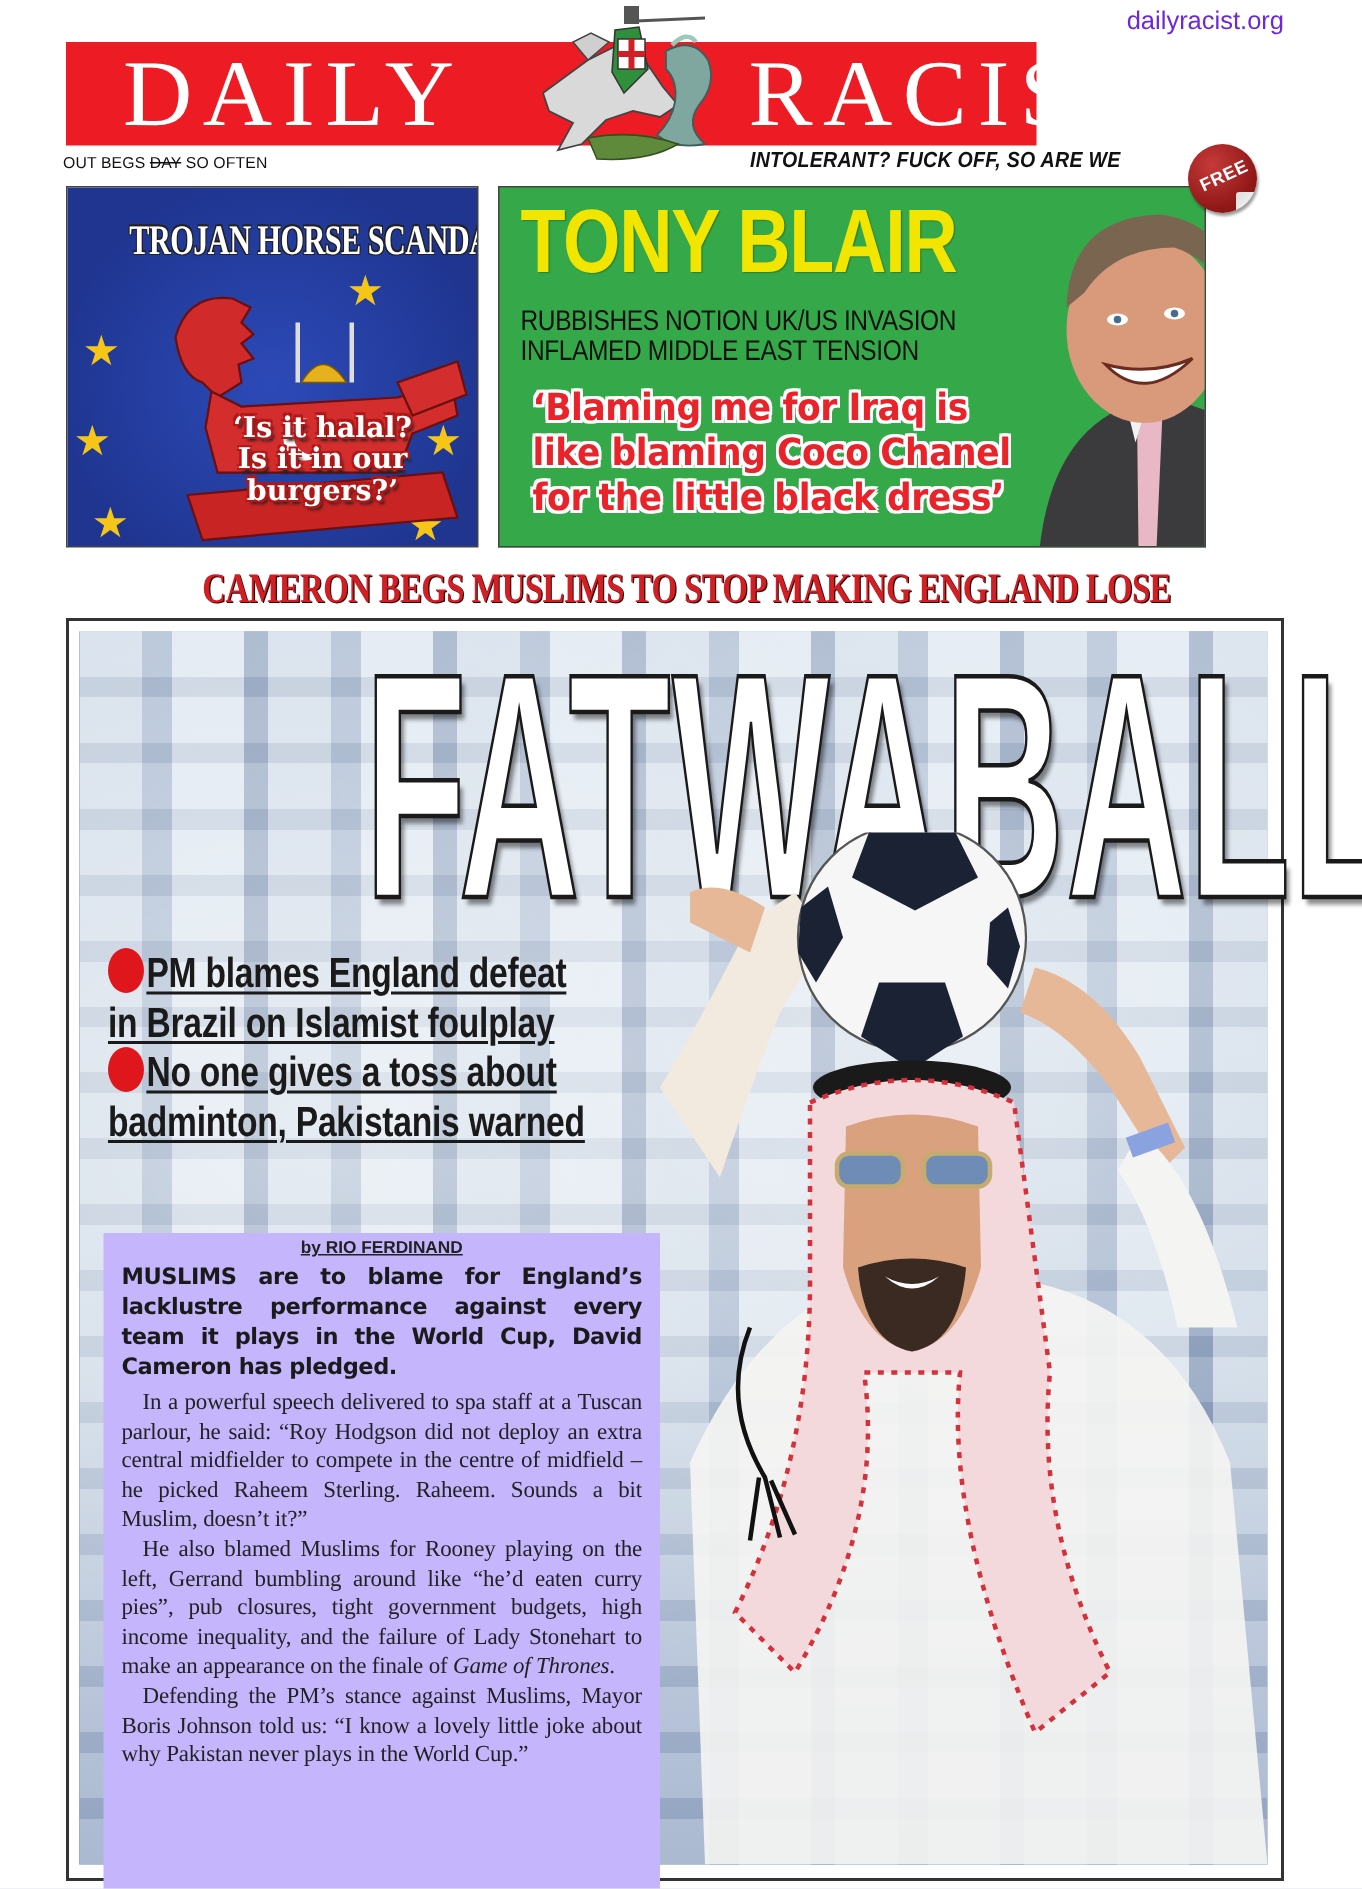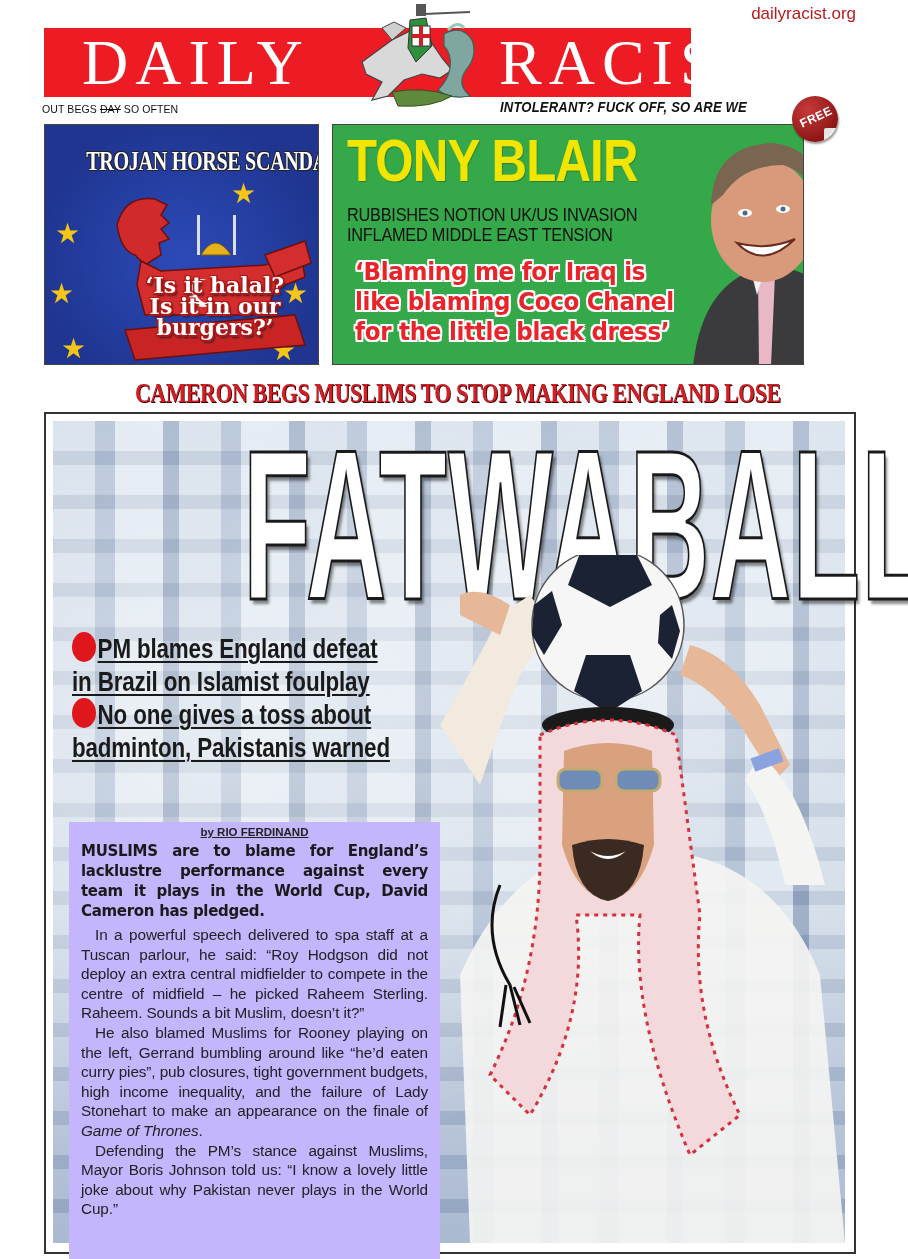--- a/index.html
+++ b/index.html
@@ -2,21 +2,21 @@
 <html><head>
   <meta charset="utf-8">
   <style>
     * { box-sizing: border-box; margin: 0; padding: 0; }
     html, body { width: 908px; height: 1259px; background: #ffffff; overflow: hidden; }
     body { position: relative; font-family: "Liberation Sans", sans-serif; color: #111; }
 
     
     .site-url {
       position: absolute; right: 52px; top: 4px;
-      font-family: "Liberation Sans", sans-serif; font-size: 17px; color: #b91c1c;
+      font-family: "Liberation Sans", sans-serif; font-size: 17px; color: #6d28d9;
     }
     .nameplate {
       position: absolute; left: 44px; top: 28px; width: 647px; height: 69px;
       background: #ed1c24;
     }
     .nameplate-word {
       position: absolute; top: 4px;
       font-family: "Liberation Serif", serif; color: #fff;
       font-size: 64px; letter-spacing: 7px; line-height: 62px;
       transform: scaleY(0.98);
@@ -70,21 +70,21 @@
     .promo-left .headline {
       position: absolute; left: 4px; top: 20px; width: 266px; text-align: center;
       font-family: "Liberation Serif", serif; font-weight: bold; font-size: 28px;
       color: #fff; letter-spacing: -0.5px; transform: scaleX(0.72); transform-origin: center;
       white-space: nowrap; text-shadow: 1px 1px 0 #222, -1px -1px 0 #222, 1px -1px 0 #222, -1px 1px 0 #222;
     }
     .star { position: absolute; color: #f5c518; font-size: 28px; line-height: 28px; }
     .horse { position: absolute; left: 60px; top: 70px; width: 210px; height: 170px; }
     .promo-left .quote {
       position: absolute; left: 70px; top: 150px; width: 200px; text-align: center;
-      font-family: "DejaVu Serif", serif; font-weight: bold; font-size: 22px; line-height: 21px;
+      font-family: "DejaVu Serif", serif; font-weight: bold; font-size: 19px; line-height: 21px;
       color: #fff;
       text-shadow: 1.5px 1.5px 0 #b01818, -1.5px -1.5px 0 #b01818, 1.5px -1.5px 0 #b01818, -1.5px 1.5px 0 #b01818, 2px 3px 2px #222;
     }
 
     .promo-right {
       position: absolute; left: 332px; top: 124px; width: 472px; height: 241px;
       background: #35a94a; border: 1px solid #444; overflow: hidden;
     }
     .promo-right .name {
       position: absolute; left: 14px; top: 6px;
@@ -162,21 +162,21 @@
     }
     .byline {
       text-align: center; font-family: "Liberation Sans", sans-serif; font-weight: bold;
       font-size: 11.5px; text-decoration: underline; color: #222; margin-bottom: 3px;
     }
     .lede {
       font-family: "DejaVu Sans", sans-serif; font-weight: bold; font-size: 15px; line-height: 20px;
       color: #1a1a1a; text-align: justify; letter-spacing: -0.3px; margin-bottom: 4px;
     }
     .para {
-      font-family: Liberation Sans, sans-serif; font-size: 15.3px; line-height: 19.6px;
+      font-family: Liberation Serif, serif; font-size: 15.3px; line-height: 19.6px;
       color: #222; text-align: justify; text-indent: 14px; letter-spacing: -0.1px;
     }
     .para em { font-style: italic; }
   </style>
 </head>
 <body>
 
 <div class="site-url">dailyracist.org</div>
 
 <div class="nameplate">

